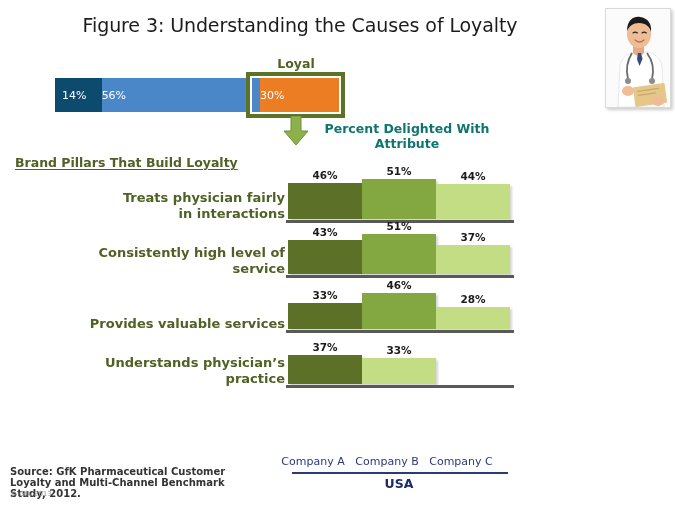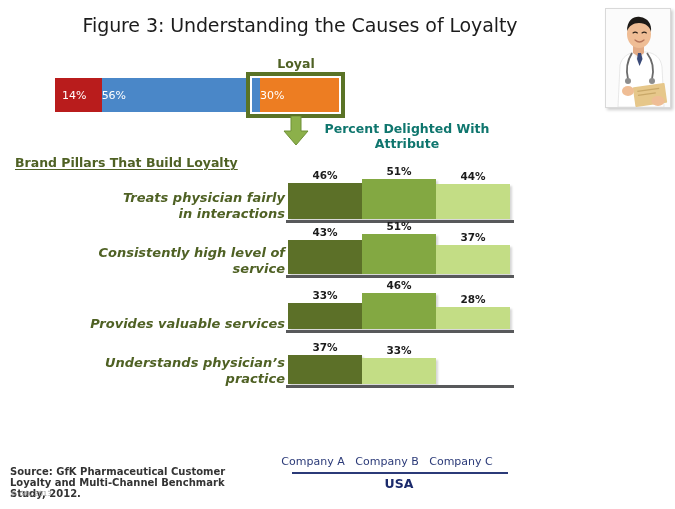--- a/index.html
+++ b/index.html
@@ -142,21 +142,20 @@
   .row-label {
     position: absolute;
     right: 390px;
     bottom: 1px;
     width: 260px;
     text-align: right;
     font-size: 13px;
     font-weight: bold;
     line-height: 16px;
     color: #4f6124;
-    font-style: italic;
   }
   .bars {
     position: absolute;
     left: 288px;
     bottom: 4px;
     height: 52px;
     width: 222px;
     display: flex;
     align-items: flex-end;
   }
@@ -283,21 +282,21 @@
     <rect x="32" y="84" width="18" height="1.4" fill="#c9a868" transform="rotate(-8 44 86)"></rect>
 
     <ellipse cx="22" cy="82" rx="6" ry="5" fill="#efbd95"></ellipse>
     <ellipse cx="52" cy="92" rx="6.5" ry="5" fill="#efbd95"></ellipse>
   </svg>
 </div>
 
 <div id="loyal-label">Loyal</div>
 
 <div id="stacked-bar">
-    <div class="stack-seg seg-0" style="flex: 14 0 0px; background: #b91c1c; align-items: center;">
+    <div class="stack-seg seg-0" style="flex: 14 0 0px; background: #0c4a6e; align-items: center;">
       <span>14%</span>
     </div>
     <div class="stack-seg seg-1" style="flex: 56 0 0px; background: rgb(74, 135, 200);">
       <span>56%</span>
     </div>
     <div class="stack-seg seg-2" style="flex: 30 0 0px; background: rgb(237, 125, 34);">
       <span>30%</span>
     </div>
   </div>
 <div id="seg-highlight-box"></div>

